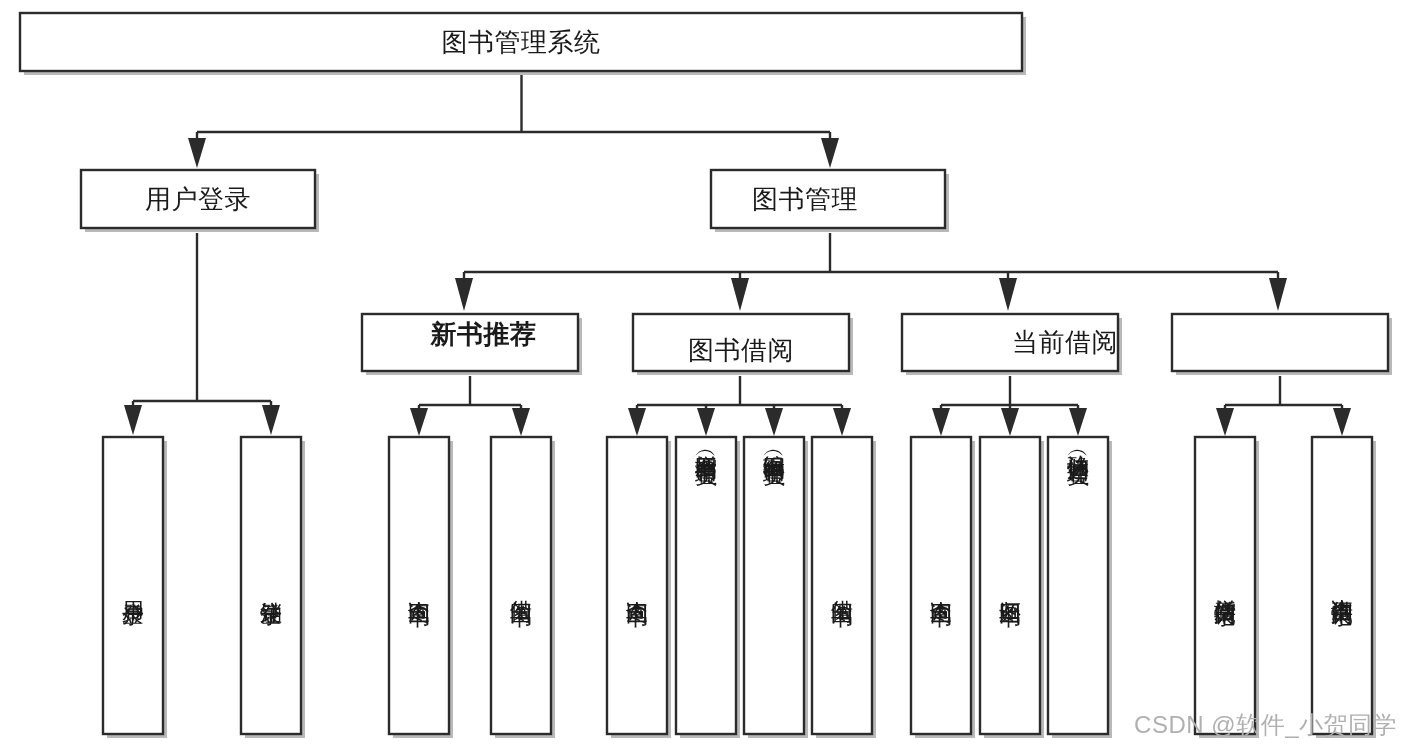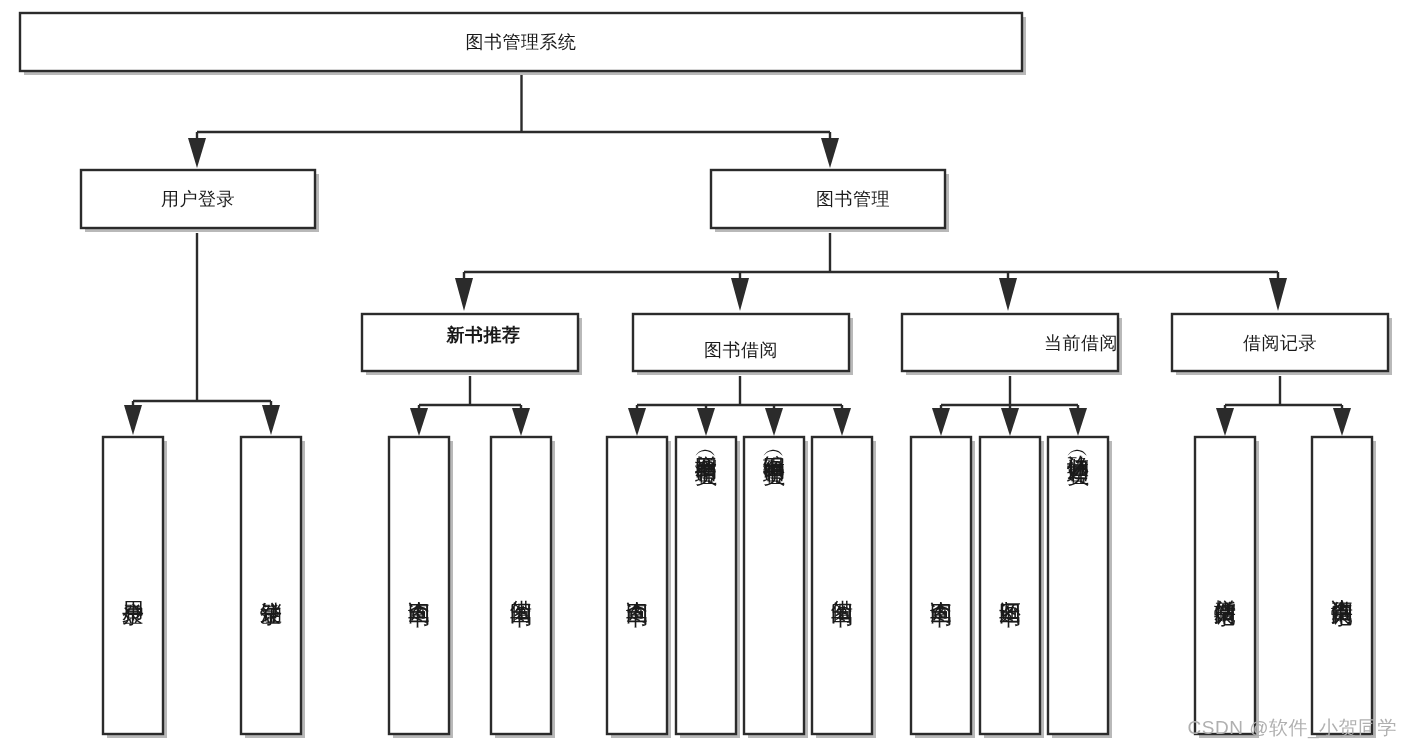--- a/index.html
+++ b/index.html
@@ -65,31 +65,31 @@
   }
   .h-label-wrap {
     position: absolute;
     display: flex;
     align-items: center;
     justify-content: center;
     pointer-events: none;
   }
   .h-label {
     font-family: "Liberation Sans", "DejaVu Sans", sans-serif;
-    font-size: 18px;
+    font-size: 26px;
     color: #1a1a1a;
     white-space: nowrap;
     letter-spacing: 0.5px;
   }
   .watermark {
     position: absolute;
     right: 8px;
     bottom: 6px;
     font-family: "Liberation Sans", "DejaVu Sans", sans-serif;
-    font-size: 19px;
+    font-size: 24px;
     color: #b0b0b0;
     letter-spacing: 0.5px;
     white-space: nowrap;
   }
 </style>
 </head>
 <body>
 
 <div id="diagram-root">
 
@@ -262,36 +262,33 @@
 
   </svg>
 
   <div class="h-label-wrap" style="left:20px; top:13px; width:1002px; height:58px;">
     <span class="h-label">图书管理系统</span>
   </div>
 
   <div class="h-label-wrap" style="left:81px; top:170px; width:234px; height:58px;">
     <span class="h-label">用户登录</span>
   </div>
-  <div class="h-label-wrap" style="left:711px; top:170px; width:188px; height:58px;padding-left:48px;">
+  <div class="h-label-wrap" style="left:711px; top:170px; width:188px; height:58px;">
     <span class="h-label">图书管理</span>
   </div>
 
   <div class="h-label-wrap" style="left:362px; top:306px; width:243px; height:57px;font-weight:bold;">
     <span class="h-label">新书推荐</span>
   </div>
   <div class="h-label-wrap" style="left:633px; top:314px; width:216px; height:72px;">
     <span class="h-label">图书借阅</span>
   </div>
   <div class="h-label-wrap" style="left:902px; top:314px; width:216px; height:57px;justify-content:flex-end;">
     <span class="h-label">当前借阅</span>
   </div>
-  <div class="h-label-wrap" style="left:1172px; top:314px; width:216px; height:57px;">
-    <span class="h-label">借阅记录</span>
-  </div>
 
   <div class="vert-label-wrap" style="left:103px; top:437px; width:60px; height:297px;">
     <span class="vert-label">用户登录</span>
   </div>
   <div class="vert-label-wrap" style="left:241px; top:437px; width:60px; height:297px;">
     <span class="vert-label">注销登录</span>
   </div>
 
   <div class="vert-label-wrap" style="left:389px; top:437px; width:60px; height:297px;">
     <span class="vert-label">查询图书</span>

